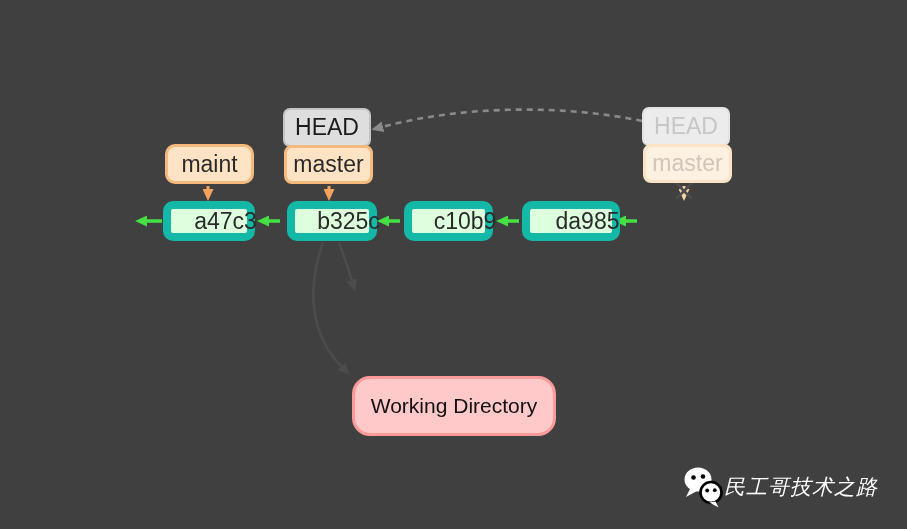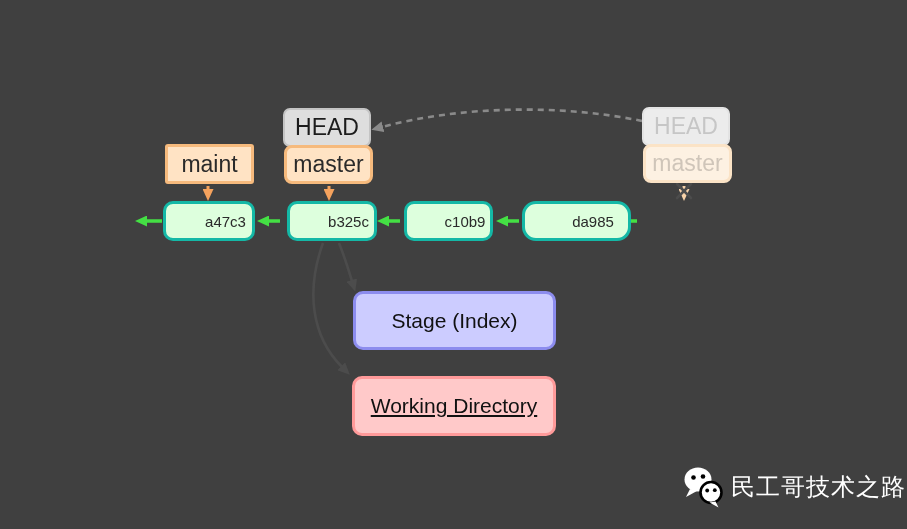--- a/index.html
+++ b/index.html
@@ -25,59 +25,59 @@
     background: #dedede; border: 2px solid #c4c4c4; border-radius: 7px;
     color: #1c1c1c; font-size: 23px; z-index: 1;
   }
   .master-box {
     left: 284px; top: 145px; width: 89px; height: 39px;
     background: #ffe3c4; border: 3px solid #f6ba7d; border-radius: 8px;
     color: #2a2a2a; font-size: 23px; z-index: 2;
   }
   .maint-box {
     left: 165px; top: 144px; width: 89px; height: 40px;
-    background: #ffe3c4; border: 3px solid #f6ba7d; border-radius: 3px;
+    background: #ffe3c4; border: 3px solid #f6ba7d; border-radius: 10px;
     color: #2a2a2a; font-size: 23px;
   }
   .ghost-head-box {
     left: 642px; top: 107px; width: 88px; height: 39px;
     background: #ececec; border: 2px solid #e3e3e3; border-radius: 7px;
     color: #c6c6c6; font-size: 23px; z-index: 1;
   }
   .ghost-master-box {
     left: 643px; top: 144px; width: 89px; height: 39px;
     background: #fdf1e2; border: 3px solid #fbe3c6; border-radius: 8px;
     color: #cfc5b9; font-size: 23px; z-index: 2;
   }
   .commit-box {
     top: 201px; height: 40px;
-    background: #ddffdd; border: 3px solid #14b8a6; border-radius: 10px;
-    color: #2a2a2a; font-size: 15px; padding-left: 33px;
+    background: #ddffdd; border: 8px solid #14b8a6; border-radius: 10px;
+    color: #2a2a2a; font-size: 23px; padding-left: 33px;
   }
   .commit-a47c3 { left: 163px; width: 92px; }
   .commit-b325c { left: 287px; width: 90px; }
   .commit-c10b9 { left: 404px; width: 89px; }
-  .commit-da985 { left: 522px; width: 109px; border-radius: 14px; }
+  .commit-da985 { left: 522px; width: 98px; }
   .commit-ed489 { left: 640px; width: 89px; }
   .stage-box {
     left: 353px; top: 291px; width: 203px; height: 59px;
     background: #ccccff; border: 3px solid #8c8cee; border-radius: 10px;
     color: #111; font-size: 21px;
   }
   .wd-box {
     left: 352px; top: 376px; width: 204px; height: 60px;
-    background: #ffc9c9; border: 3px solid #ff9a9a; border-radius: 10px;
-    color: #111; font-size: 21px; text-decoration: underline;
+    background: #ffc9c9; border: 3px solid #ff9a9a; border-radius: 18px;
+    color: #111; font-size: 21px;
   }
   .watermark {
     position: absolute; left: 683px; top: 466px;
     display: flex; align-items: center;
   }
   .watermark-text {
-    margin-left: 7px; color: #ffffff; font-size: 24px; letter-spacing: 1px;
+    color: #ffffff; font-size: 21px; letter-spacing: 1px; font-style: italic;
   }
 </style>
 </head>
 <body>
 
 <div class="canvas">
 
   <svg class="arrows-layer" width="907" height="529" viewBox="0 0 907 529">
     <defs>
       <marker id="mGreen" viewBox="0 0 12 11" refX="1" refY="5.5" markerWidth="12" markerHeight="11" markerUnits="userSpaceOnUse" orient="auto">
@@ -150,23 +150,20 @@
   <div class="box commit-box commit-b325c">
     <span>b325c</span>
   </div>
   <div class="box commit-box commit-c10b9">
     <span>c10b9</span>
   </div>
   <div class="box commit-box commit-da985">
     <span>da985</span>
   </div>
 
-  <div class="box stage-box">
-    <span>Stage (Index)</span>
-  </div>
   <div class="box wd-box">
     <span>Working Directory</span>
   </div>
 
   <div class="watermark">
     <svg width="41" height="42" viewBox="0 0 41 42">
       <ellipse cx="15" cy="13.5" rx="13.5" ry="12" fill="#ffffff"></ellipse>
       <polygon points="7,23 3,31 14,25" fill="#ffffff"></polygon>
       <circle cx="10.5" cy="11.5" r="2.3" fill="#000000"></circle>
       <circle cx="20" cy="10.5" r="2.3" fill="#000000"></circle>

